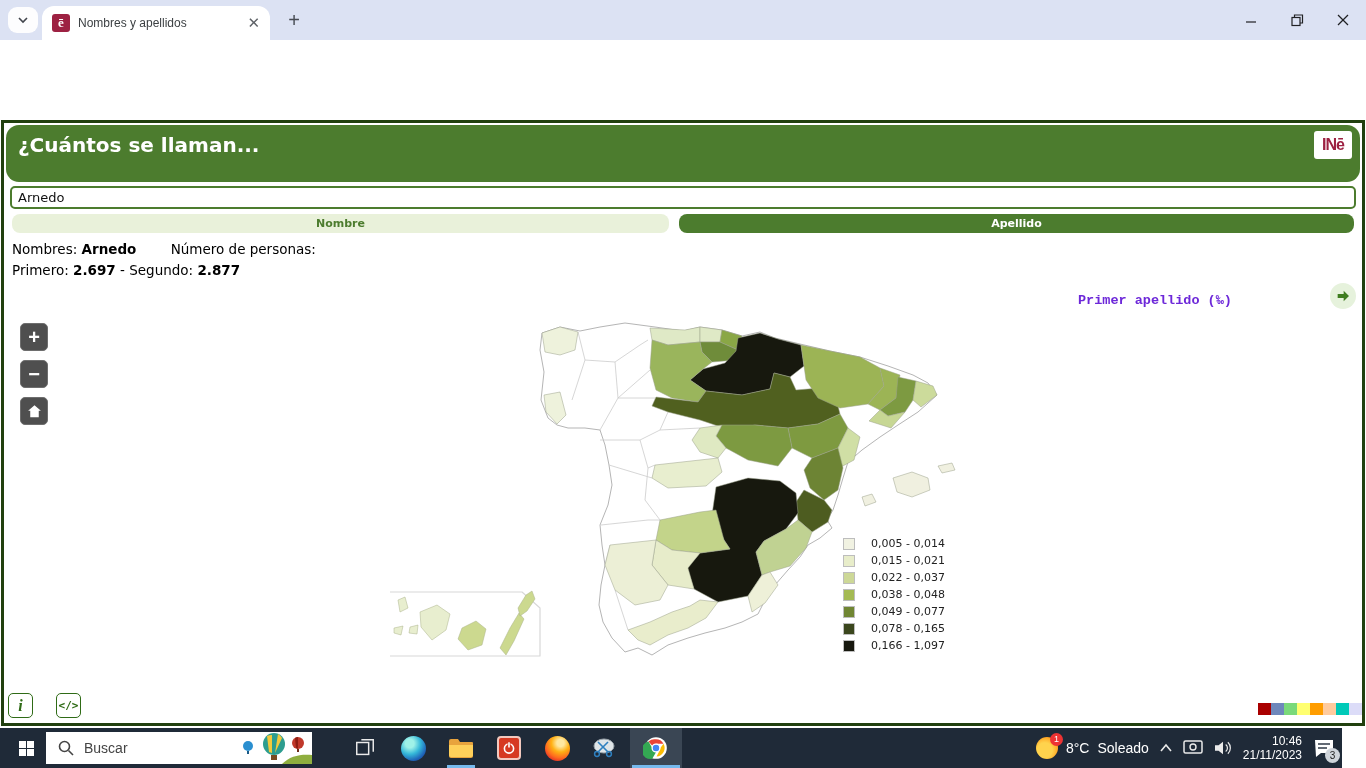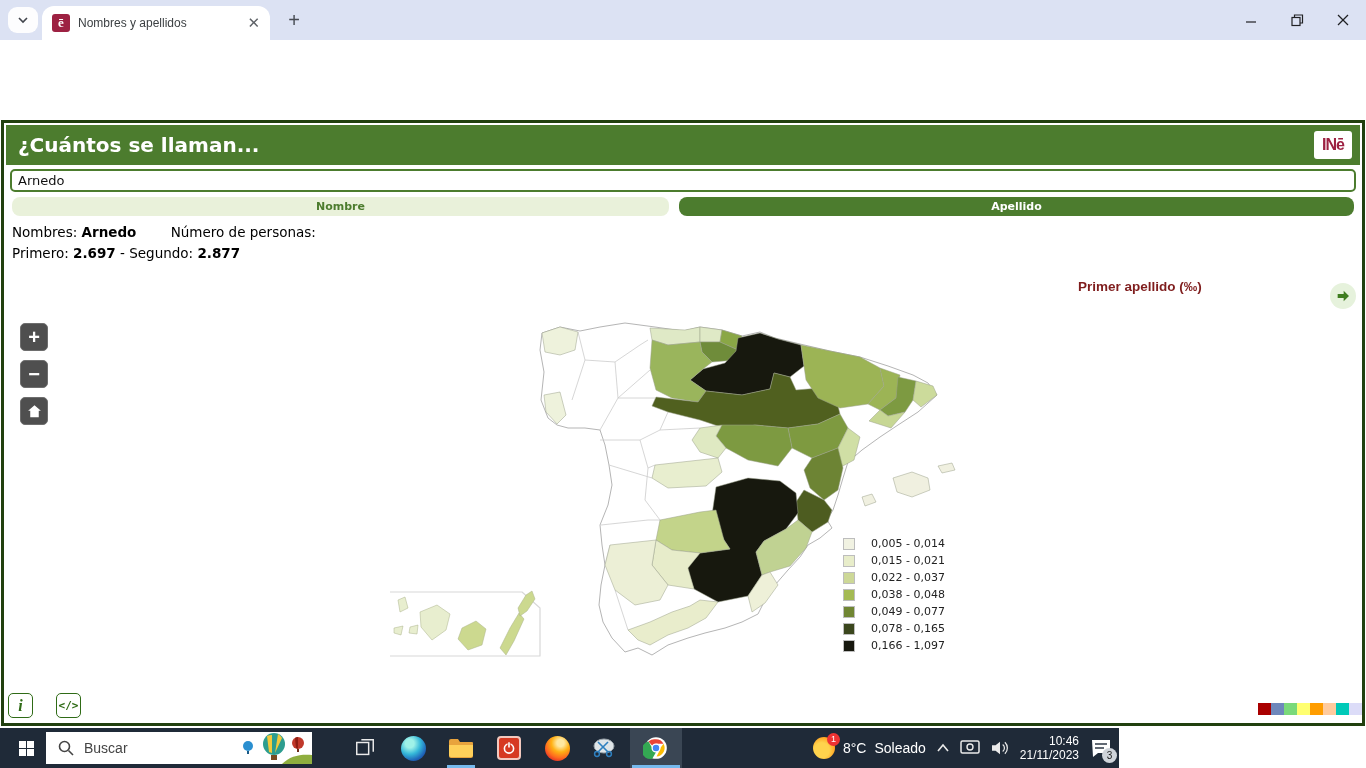--- a/index.html
+++ b/index.html
@@ -28,48 +28,48 @@
   .star { color:#1a73e8; font-size:17px; }
   .tb-right-icon { position:absolute; top:50px; color:#474b52; }
   .divider-v { position:absolute; top:50px; width:1px; height:22px; background:#d3d7e0; }
   .avatar { width:26px; height:26px; border-radius:50%; background:#d2e3fc; display:flex; align-items:center; justify-content:center; }
 
   .bookmarksbar { position:absolute; left:0; top:84px; width:1366px; height:34px; background:#fff; }
   .bm-right { position:absolute; right:12px; top:90px; display:flex; align-items:center; gap:8px; color:#474747; font-size:13px; }
 
   
   .page { position:absolute; left:1px; top:120px; width:1364px; height:606px; border:3px solid #21400f; background:#fff; }
-  .widget-header { margin:2px; height:40px; background:#4c7c2e; position:relative; }
+  .widget-header { margin:2px; height:57px; background:#4c7c2e; position:relative;border-radius:13px; }
   .widget-title { color:#fff; font-weight:bold; font-size:20px; line-height:40px; padding-left:12px; font-family:"DejaVu Sans",sans-serif; }
   .ine-logo { position:absolute; right:8px; top:6px; width:38px; height:28px; background:#fff; border-radius:3px; color:#9d2142; font-weight:bold; font-size:16px; display:flex; align-items:center; justify-content:center; letter-spacing:-1px; }
   .name-input { display:block; margin:4px 6px 0 6px; width:1346px; height:23px; border:2px solid #4c7c2e; border-radius:5px; padding:0 6px; font-size:13px; font-family:"DejaVu Sans",sans-serif; color:#111; outline:none; }
   .tabs-row { display:flex; margin:5px 8px 0 8px; gap:10px; }
   .wtab { height:19px; border-radius:8px; font-size:11px; font-weight:bold; text-align:center; line-height:19px; font-family:"DejaVu Sans",sans-serif; }
   .wtab.nombre { width:657px; background:#e9f1da; color:#4c7c2e; }
   .wtab.apellido { flex:1; background:#4c7c2e; color:#fff; }
   .results { margin:6px 0 0 8px; font-size:13.5px; line-height:21px; color:#000; font-family:"DejaVu Sans",sans-serif; }
   .results b { font-weight:bold; }
   .gap-l { margin-left:30px; }
 
-  .map-title { position:absolute; left:1074px; top:156px; font-size:13.5px; font-weight:bold; color:#7f1d1d; font-family:Liberation Sans, sans-serif; }
+  .map-title { position:absolute; left:1074px; top:170px; font-size:13.5px; font-weight:bold; color:#6d28d9; font-family:Liberation Mono, monospace; }
   .map-next { position:absolute; left:1326px; top:160px; width:26px; height:26px; border-radius:50%; background:#e6f2dc; display:flex; align-items:center; justify-content:center; }
 
   .zoomctrl { position:absolute; left:16px; width:28px; height:28px; background:#4f4f4f; border:1px solid #6e6e6e; border-radius:5px; color:#fff; font-size:20px; font-weight:bold; display:flex; align-items:center; justify-content:center; line-height:1; }
 
   .legend { position:absolute; left:839px; top:412px; font-family:"DejaVu Sans",sans-serif; }
   .lrow { display:flex; align-items:center; gap:16px; height:17px; }
   .lsw { width:12px; height:12px; border:1px solid #bdbdbd; }
   .llabel { font-size:11px; color:#222; }
 
   .foot-btn { position:absolute; top:570px; width:25px; height:25px; border:1px solid #2f6b16; border-radius:5px; background:#fff; color:#2f6b16; display:flex; align-items:center; justify-content:center; }
   .palette { position:absolute; left:1254px; top:580px; display:flex; }
   .palette span { width:13px; height:12px; display:block; }
 
   
-  .taskbar { position:absolute; left:0; top:728px; width:1119px; height:40px; background:#1f2a38; color:#fff;padding-left:13px; }
+  .taskbar { position:absolute; left:0; top:728px; width:1342px; height:40px; background:#1f2a38; color:#fff;padding-left:13px; }
   .startbtn { position:absolute; left:8px; top:0; width:36px; height:40px; display:flex; align-items:center; justify-content:center; }
   .winlogo { display:grid; grid-template-columns:7px 7px; grid-template-rows:7px 7px; gap:1px; }
   .winlogo i { background:#fff; }
   .tsearch { position:absolute; left:46px; top:4px; width:266px; height:32px; background:#fff; display:flex; align-items:center; overflow:hidden; }
   .tsearch .ph { font-size:14px; color:#444; margin-left:10px; flex:1; }
   .tb-slot { position:absolute; top:0; width:46px; height:40px; display:flex; align-items:center; justify-content:center; }
   .runline { position:absolute; bottom:0; height:3px; background:#76b9ed; }
   .chrome-tile { position:absolute; left:630px; top:0; width:52px; height:40px; background:#3a4654; display:flex; align-items:center; justify-content:center; }
   .edge-ic { width:25px; height:25px; border-radius:50%; background:radial-gradient(circle at 35% 30%, #9ff2e8 0 18%, #35b8d9 45%, #1e62b8 72%, #16396f 100%); }
   .ff-ic { width:25px; height:25px; border-radius:50%; background:radial-gradient(circle at 62% 28%, #ffe8a0 0 15%, #ffb114 38%, #ff6d1e 62%, #e0222a 85%, #a21a46 100%); }

